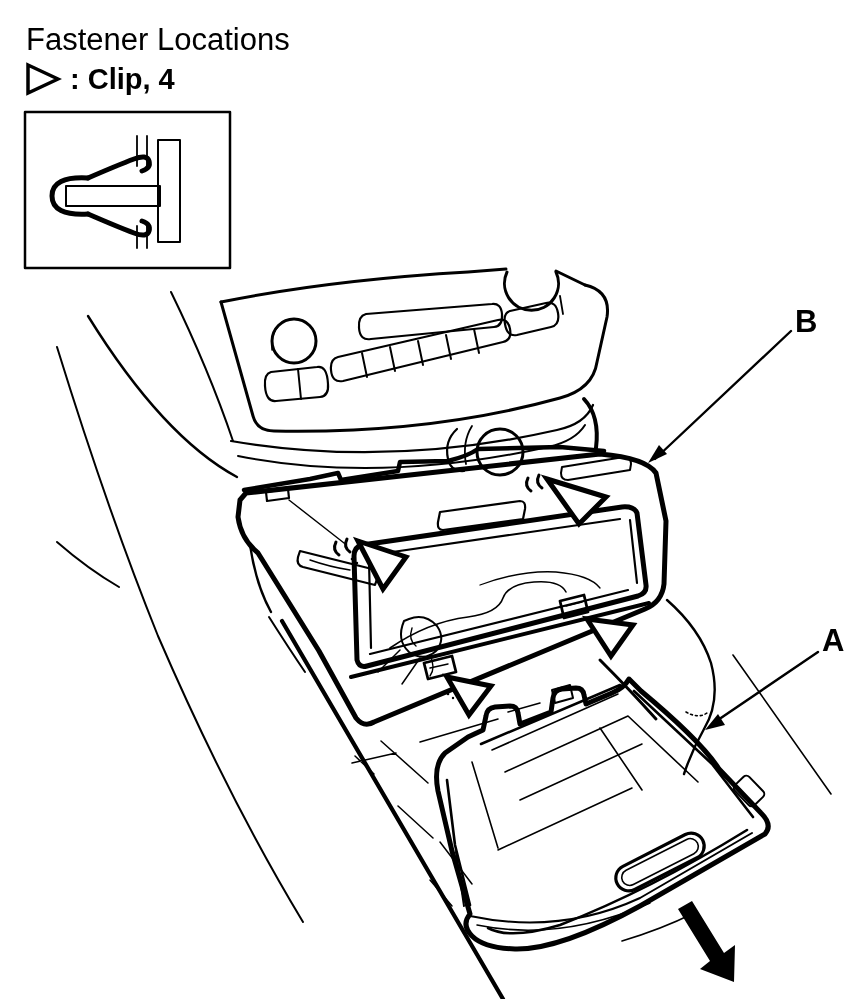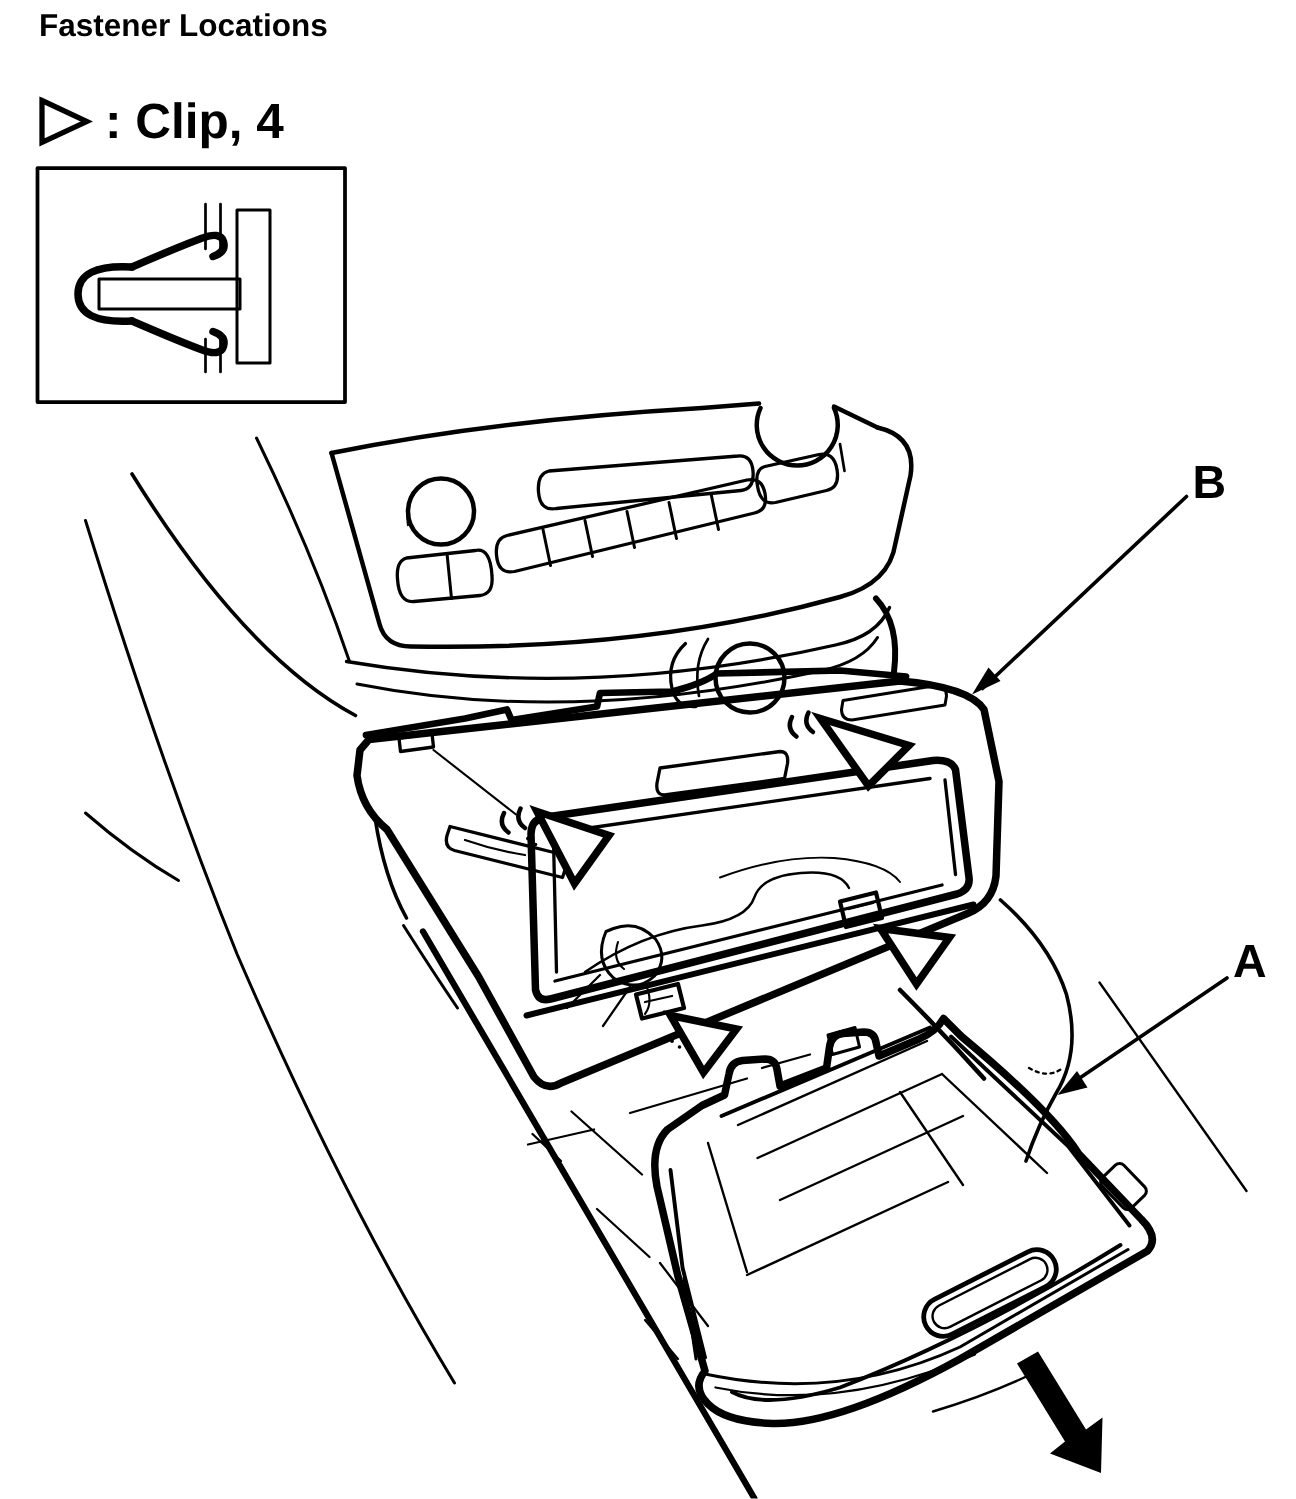--- a/index.html
+++ b/index.html
@@ -1,21 +1,21 @@
 <!DOCTYPE html>
 <html><head>
 <meta charset="utf-8">
 <style>
   html,body{margin:0;padding:0;background:#fff;}
   body{width:864px;height:999px;position:relative;overflow:hidden;
        font-family:"Liberation Sans",sans-serif;color:#000;}
-  .title{position:absolute;left:26px;top:6px;margin:0;
-         font-size:21px;font-weight:bold;letter-spacing:0;}
+  .title{position:absolute;left:26px;top:22px;margin:0;
+         font-size:31px;font-weight:normal;letter-spacing:0;}
   .legend{position:absolute;left:24px;top:62px;display:flex;
-          align-items:center;gap:8px;font-size:33px;font-weight:bold;}
+          align-items:center;gap:8px;font-size:29px;font-weight:bold;}
   .legend svg{display:block;}
   .art{position:absolute;left:0;top:0;width:864px;height:999px;}
   .art path,.art rect,.art circle,.art line,.art polygon{
       fill:none;stroke:#000;stroke-linecap:round;stroke-linejoin:round;}
   .art .fillb{fill:#000;stroke:none;}
   .art .tri{fill:#fff;stroke:#000;stroke-width:5;stroke-linejoin:miter;}
   .art .dot{fill:#000;stroke:none;}
   .art text{font-family:"Liberation Sans",sans-serif;font-weight:bold;
             font-size:31px;fill:#000;stroke:none;}
 </style>

